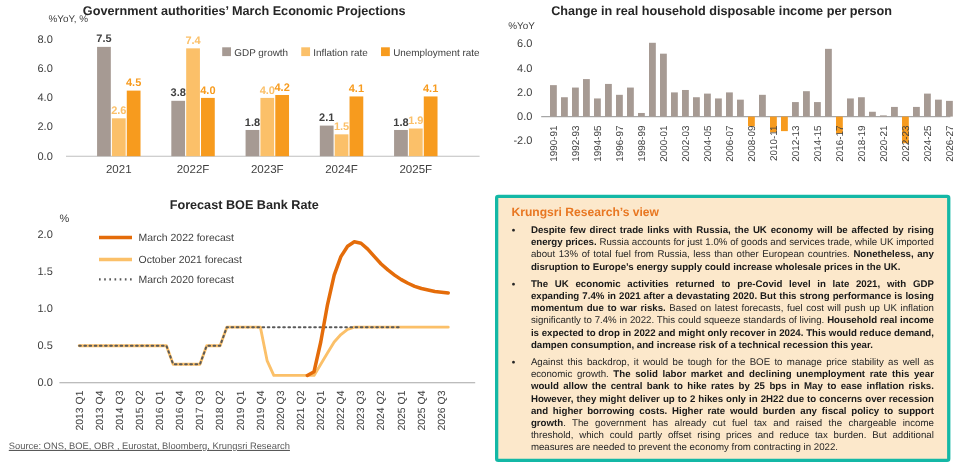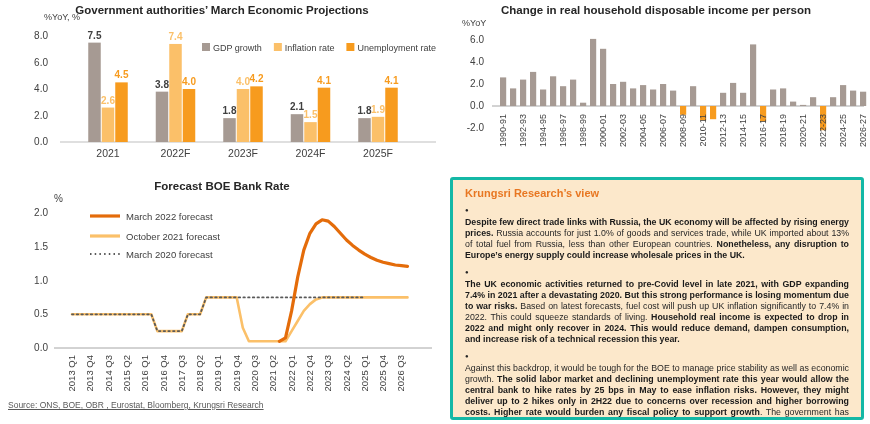--- a/index.html
+++ b/index.html
@@ -2,21 +2,21 @@
 <html><head>
 <meta charset="utf-8">
 <style>
   html,body{margin:0;padding:0;background:#fff;}
   body{width:870px;height:424px;overflow:hidden;font-family:"Liberation Sans",sans-serif;position:relative;}
   .abs{position:absolute;}
   svg text{font-family:"Liberation Sans",sans-serif;}
   #panel{left:450px;top:177px;width:414px;height:243px;background:#fce8cb;border:3px solid #14b8a6;
          border-radius:3px;box-sizing:border-box;padding:7px 12px 6px 12px;overflow:hidden;}
   #panel-title{font-size:11px;font-weight:bold;color:#e87722;margin-bottom:5px;}
-  .bullet{display:flex;gap:4px;margin-bottom:5px;font-size:8.8px;line-height:1.25;color:#262626;text-align:justify;flex-direction:column;}
+  .bullet{display:flex;gap:14px;margin-bottom:5px;font-size:8.8px;line-height:1.25;color:#262626;text-align:justify;}
   .bullet .marker{font-size:6px;line-height:1;padding-top:3px;flex:0 0 auto;color:#262626;}
   .bullet b{color:#1a1a1a;}
   #source{left:8px;top:400px;font-size:8.5px;color:#595959;text-decoration:underline;}
 </style>
 </head>
 <body>
 
 <svg id="chart1-svg" class="abs" style="left:4px;top:2px;" width="436" height="172">
     <text x="218" y="12" font-size="11.5" fill="#262626" text-anchor="middle" font-weight="bold">Government authorities’ March Economic Projections</text>
     <text x="40" y="18" font-size="9" fill="#404040" text-anchor="start" font-weight="normal">%YoY, %</text>

